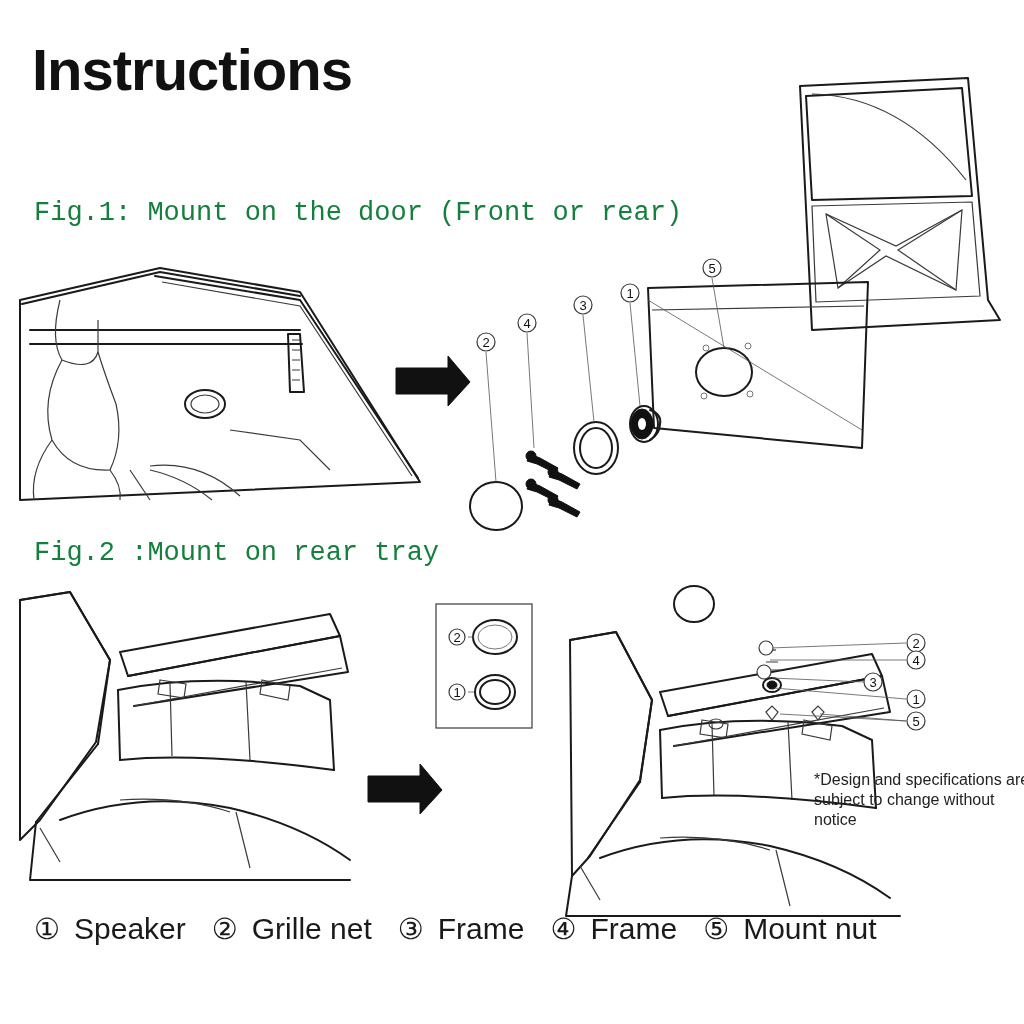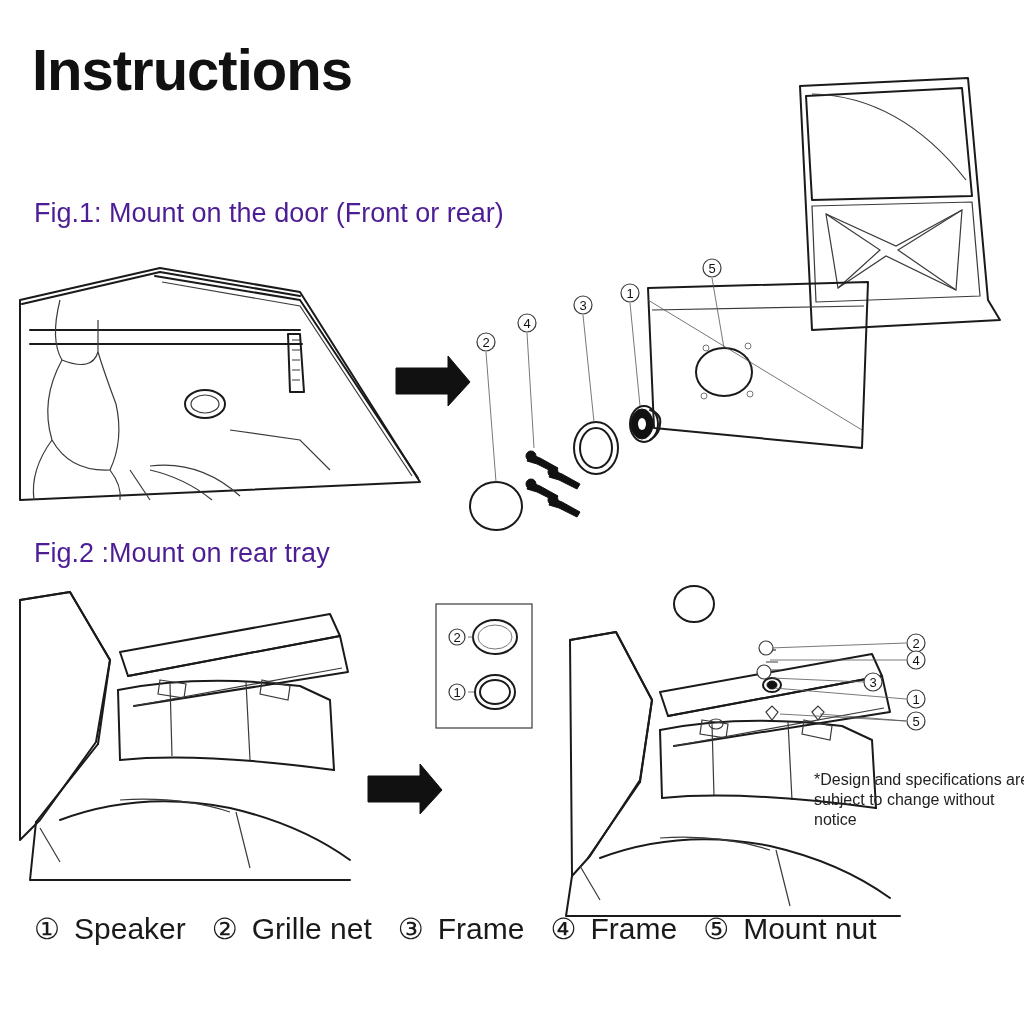--- a/index.html
+++ b/index.html
@@ -25,22 +25,23 @@
     left: 32px;
     top: 36px;
     font-size: 58px;
     font-weight: bold;
     letter-spacing: -1px;
     color: #111;
   }
   .fig-caption {
     position: absolute;
     font-size: 27px;
-    color: #4c1d95;
+    color: #15803d;
     white-space: nowrap;
+    font-family: Liberation Mono, monospace;
   }
   #cap1 { left: 34px; top: 198px; }
   #cap2 { left: 34px; top: 538px; }
 
   .legend {
     position: absolute;
     left: 34px;
     top: 912px;
     font-size: 30px;
     display: flex;

